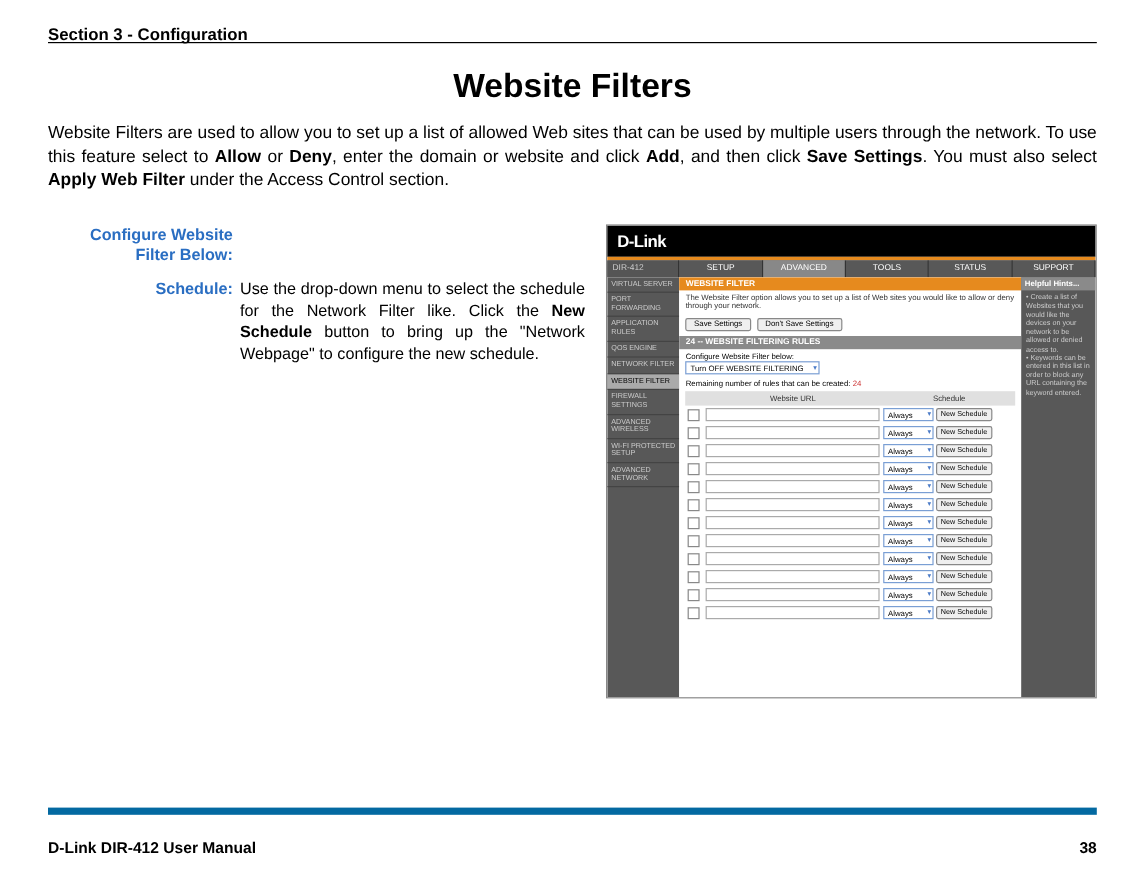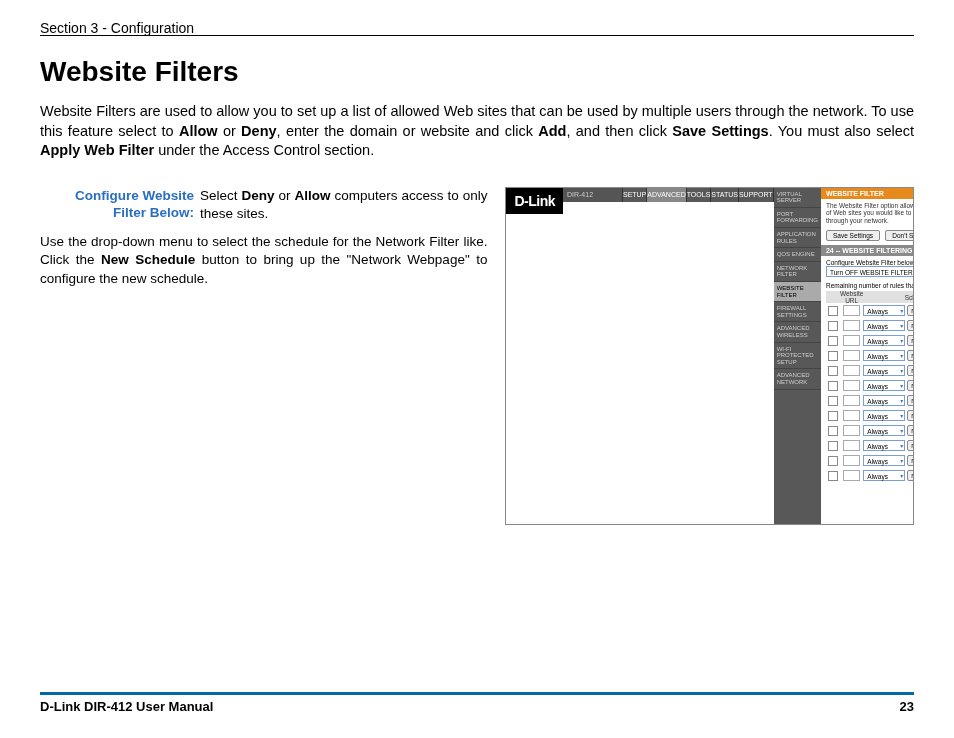--- a/index.html
+++ b/index.html
@@ -7,26 +7,26 @@
     width: 954px;
     height: 738px;
     font-family: "Myriad Pro", "Segoe UI", Arial, sans-serif;
     color: #000;
     background: #fff;
     position: relative;
     padding: 20px 40px 30px 40px;
   }
   .top-rule { border-bottom: 1px solid #000; height: 1px; margin-top: -2px; }
   .section-header {
-    font-weight: normal;
+    font-weight: bold;
     font-size: 14px;
     margin-bottom: 1px;
   }
   .page-title {
-    text-align: left;
+    text-align: center;
     font-size: 28px;
     font-weight: bold;
     margin: 20px 0 14px 0;
   }
   .intro {
     font-size: 14.5px;
     line-height: 1.35;
     text-align: justify;
     margin-bottom: 26px;
   }
@@ -52,27 +52,27 @@
     line-height: 1.3;
   }
   .def-text {
     flex: 1;
     font-size: 13.5px;
     line-height: 1.35;
     text-align: justify;
   }
   .router-panel {
     width: 420px;
-    height: 338px;
+    height: 395px;
     border: 1px solid #888;
     background: #fff;
     font-size: 8px;
     overflow: hidden;
     display: flex;
-    flex-direction: row;
+    flex-direction: column;
   }
   .rp-header {
     background: #000;
     color: #fff;
     height: 26px;
     display: flex;
     align-items: center;
     padding: 0 8px;
   }
   .rp-brand { font-weight: bold; font-size: 14px; letter-spacing: -0.5px; }
@@ -185,22 +185,22 @@
   .rp-th-sch { width:110px; text-align:center; }
   .rp-row { display:flex; align-items:center; height:15px; gap:3px; padding:1px 0;}
   .rp-chk { width:10px; height:10px; border:1px solid #888; background:#fff; margin:0 2px;}
   .rp-inp { flex:1; height:11px; border:1px solid #aaa; background:#fff; }
   .rp-sch { display:flex; align-items:center; gap:2px; width:110px; }
   .rp-sch .rp-select { width:42px; }
   .rp-sch-btn { border:1px solid #888; background:#efefef; font-size:6px; padding:0 3px; height:11px; line-height:10px; border-radius:2px;}
   .footer {
     position: absolute;
     left: 40px; right: 40px; bottom: 24px;
-    border-top: 3px solid #0369a1;
-    padding-top: 4px;
+    border-top: 6px solid #0369a1;
+    padding-top: 20px;
     display: flex;
     justify-content: space-between;
     font-size: 13px;
     font-weight: bold;
   }
 </style>
 </head>
 <body>
 
 <div class="section-header">Section 3 - Configuration</div>
@@ -209,25 +209,23 @@
 <h1 class="page-title">Website Filters</h1>
 
 <p class="intro">
   <span>Website Filters are used to allow you to set up a list of allowed Web sites that can be used by multiple users through the network. To use this feature select to </span><b>Allow</b><span> or </span><b>Deny</b><span>, enter the domain or website and click </span><b>Add</b><span>, and then click </span><b>Save Settings</b><span>. You must also select </span><b>Apply Web Filter</b><span> under the Access Control section.</span>
 </p>
 
 <div class="main-area">
   <div class="defs">
     <div class="def-row">
       <div class="def-label">Configure Website Filter Below:</div>
-      <div class="def-text">
-        <span>Select </span><b>Deny</b><span> or </span><b>Allow</b><span> computers access to only these sites.</span>
-      </div>
     </div>
     <div class="def-row">
+      <div class="def-label">Schedule:</div>
       <div class="def-text">
         <span>Use the drop-down menu to select the schedule for the Network Filter like. Click the </span><b>New Schedule</b><span> button to bring up the "Network Webpage" to configure the new schedule.</span>
       </div>
     </div>
   </div>
 
   <div class="router-panel">
     <div class="rp-header">
       <span class="rp-brand">D-Link</span>
     </div>
@@ -381,14 +379,14 @@
         <div class="rp-help-head">Helpful Hints...</div>
         <div style="white-space:pre-line;">• Create a list of Websites that you would like the devices on your network to be allowed or denied access to.
 • Keywords can be entered in this list in order to block any URL containing the keyword entered.</div>
       </div>
     </div>
   </div>
 </div>
 
 <div class="footer">
   <span>D-Link DIR-412 User Manual</span>
-  <span>23</span>
+  <span>38</span>
 </div>
 
 </body></html>

